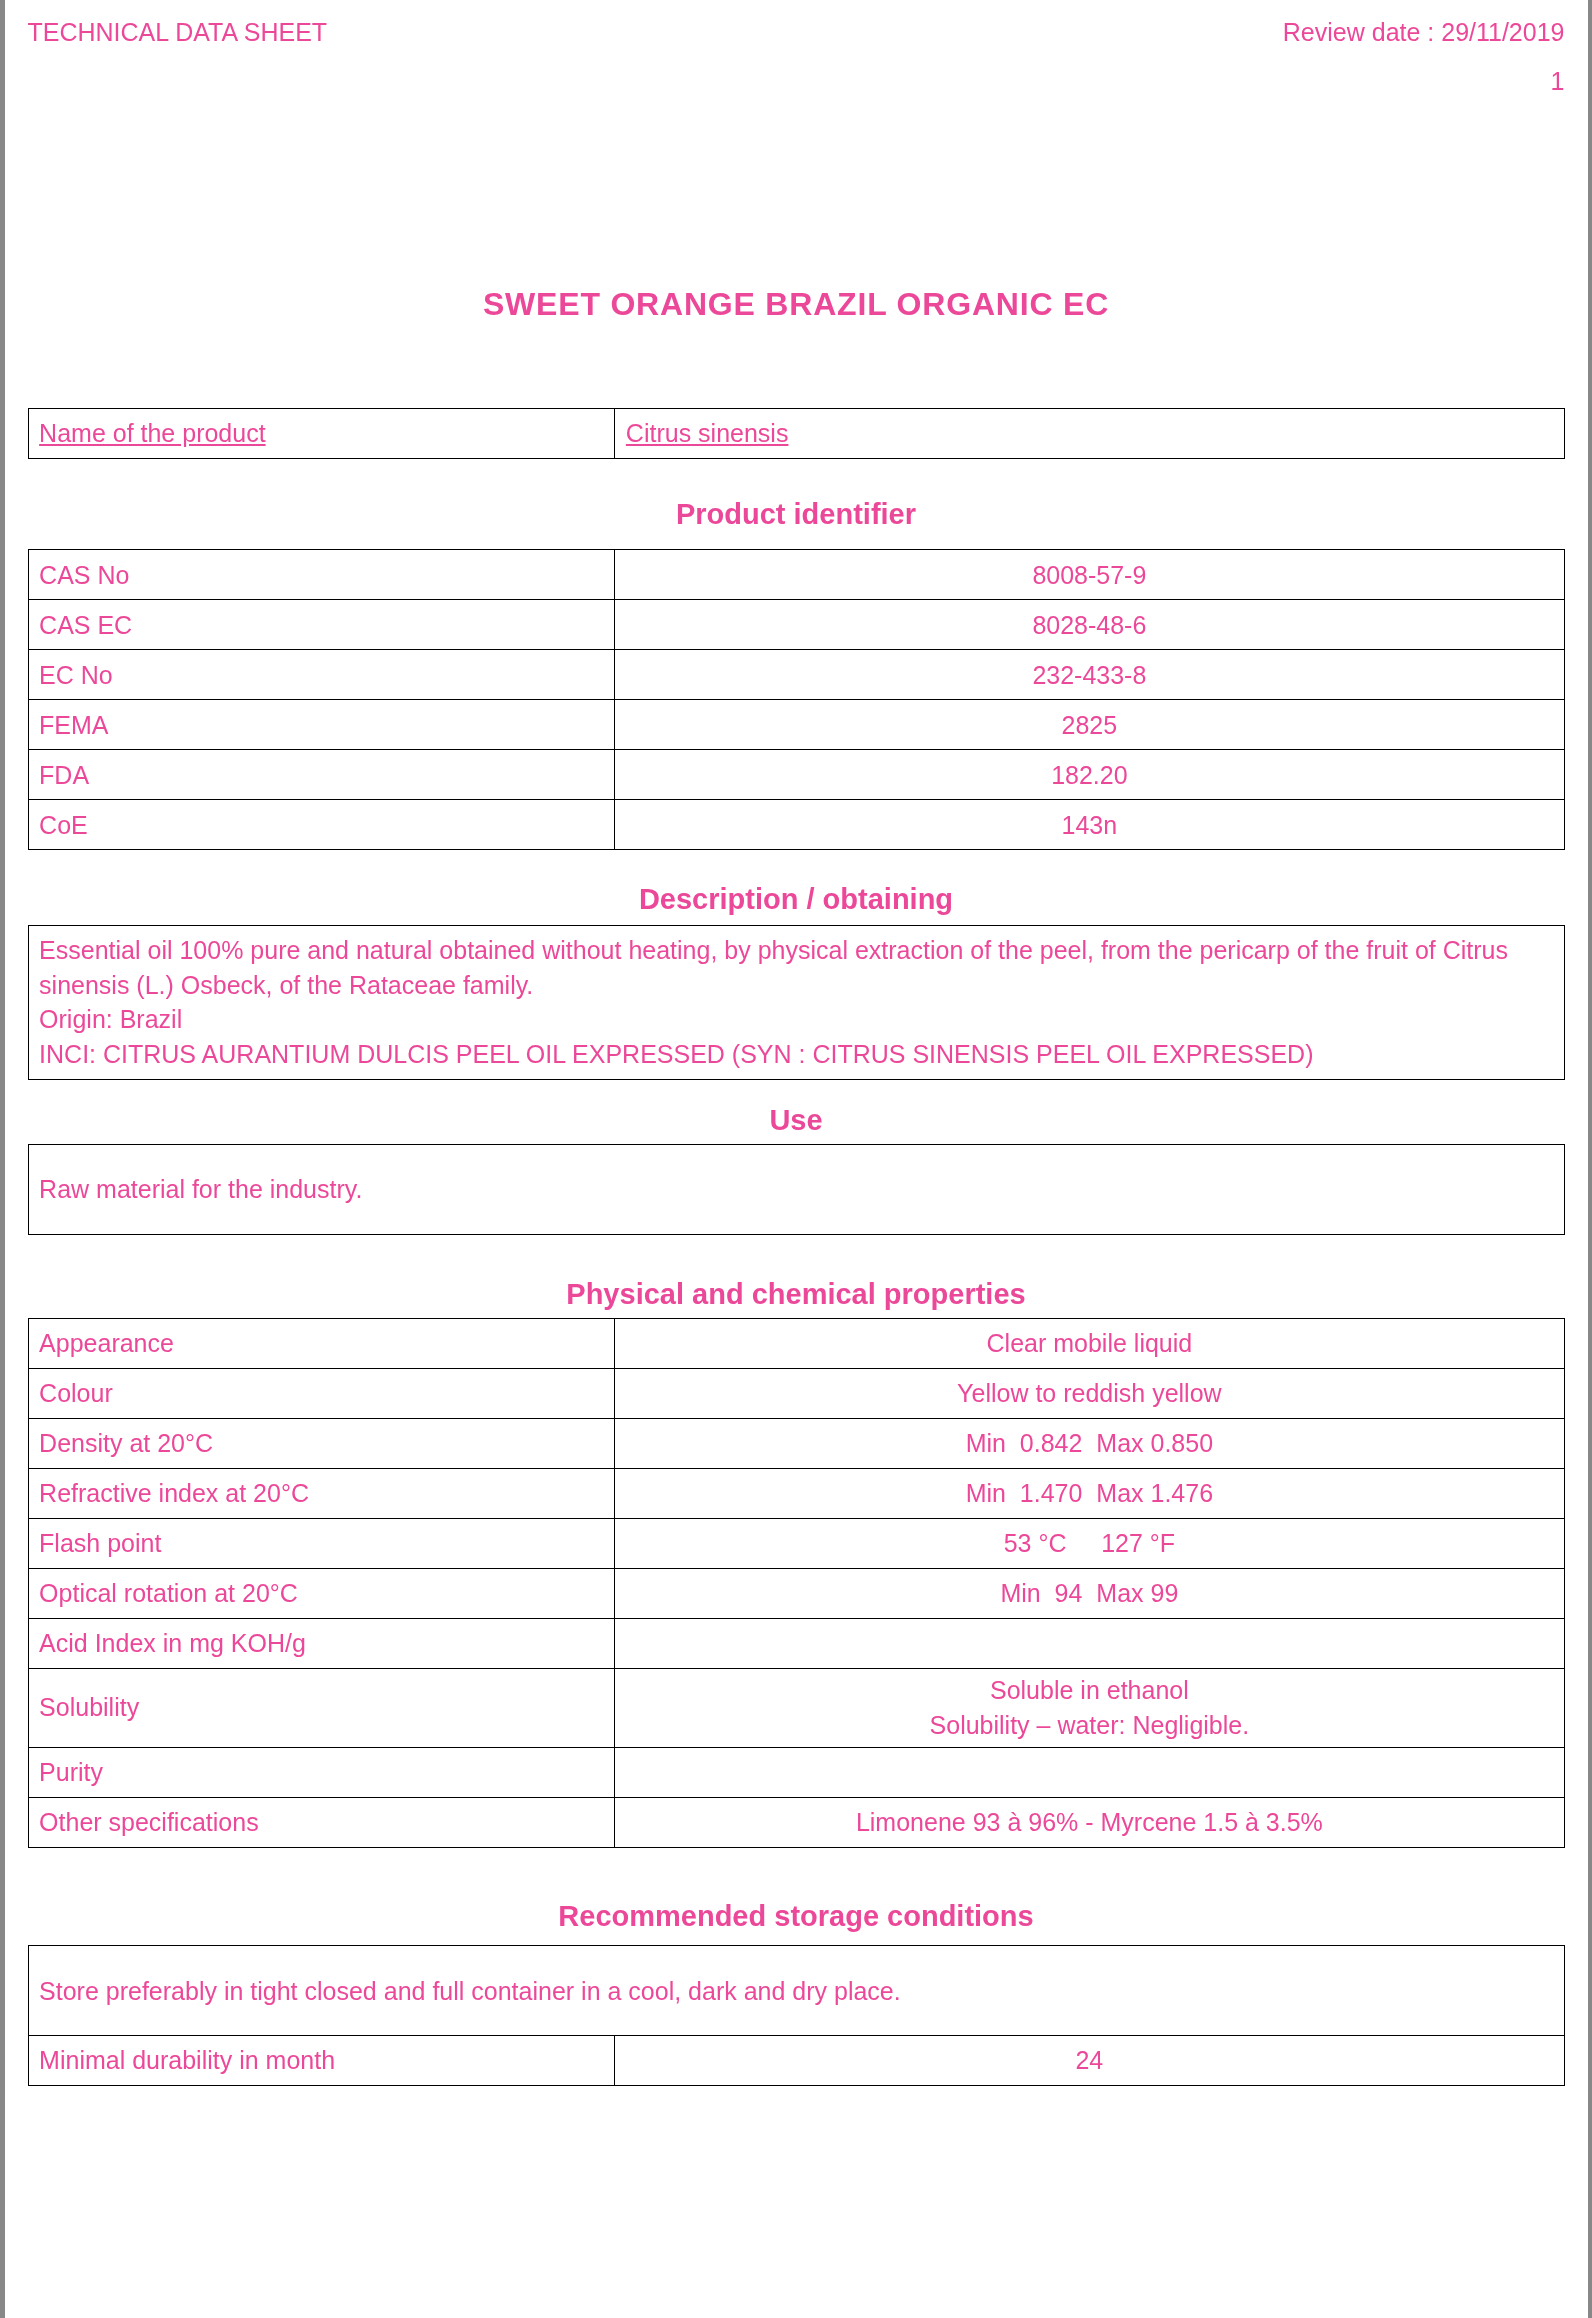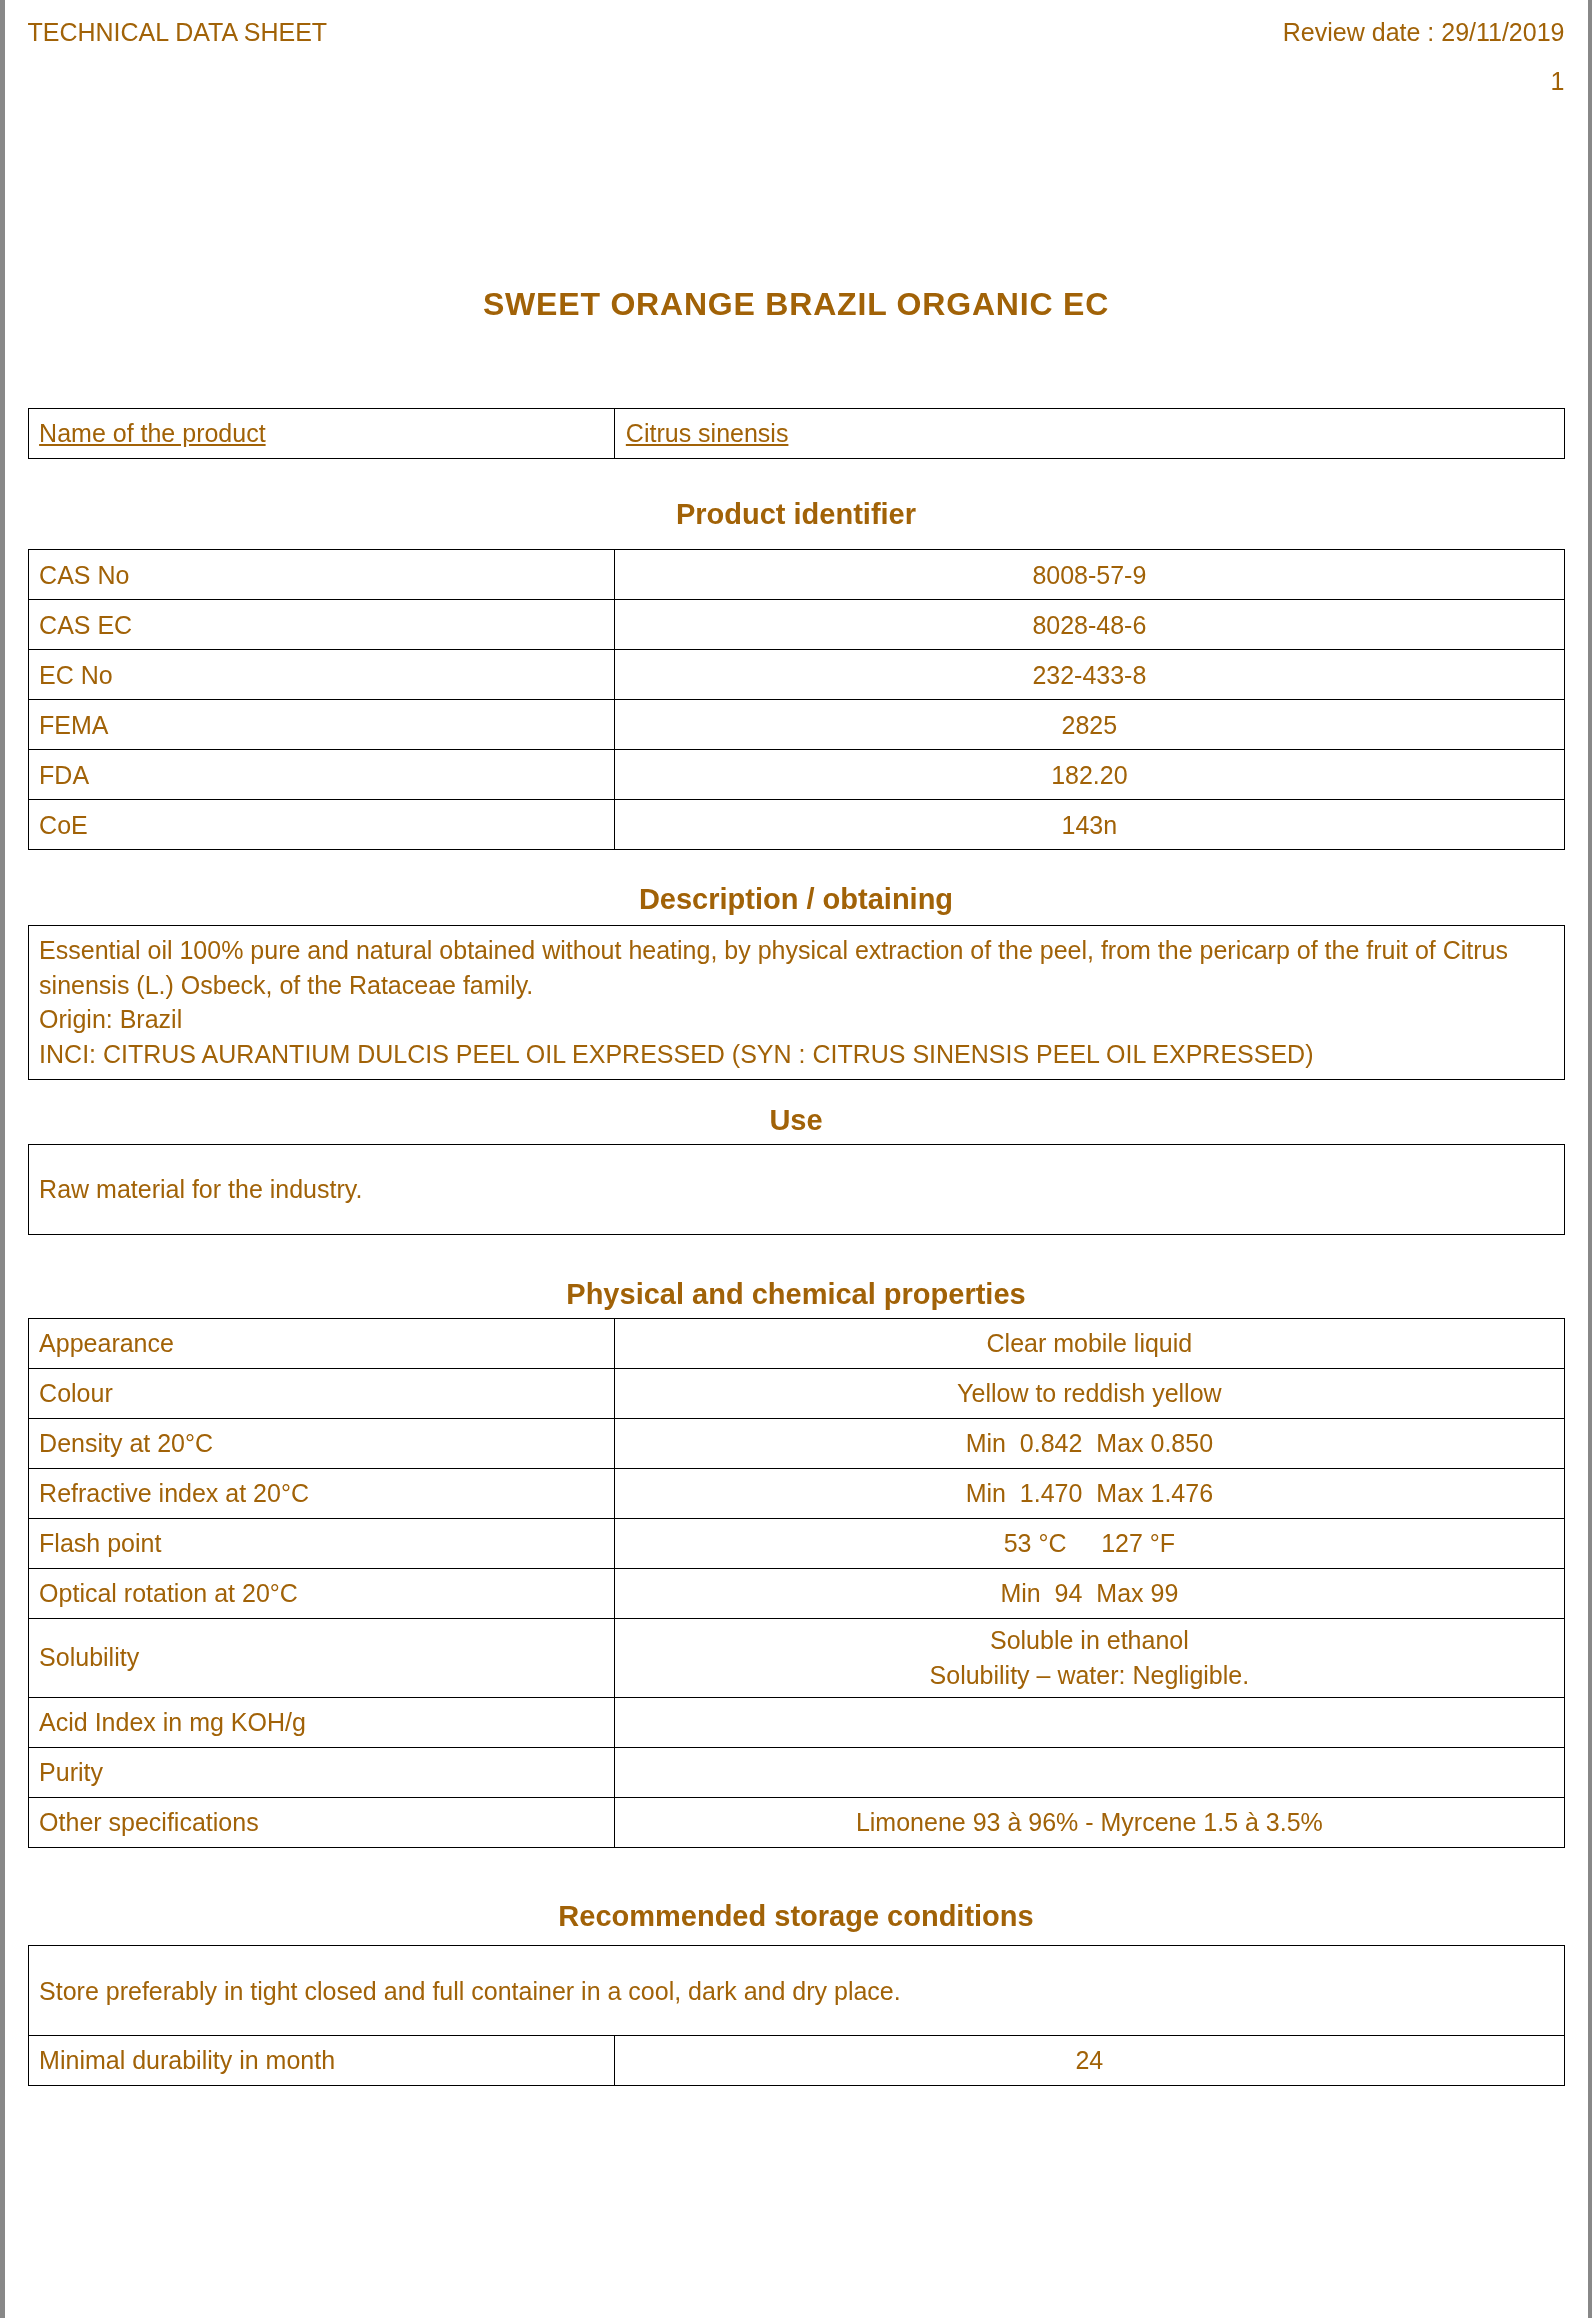--- a/index.html
+++ b/index.html
@@ -2,21 +2,21 @@
 <html style="font-size:12px"><head>
 <meta charset="utf-8">
 <style>
   * { margin: 0; padding: 0; box-sizing: border-box; }
   html, body { background: #888; }
   .page {
     width: 1583px;
     height: 2319px;
     margin: 0 auto;
     background: #ffffff;
-    color: #a16207;
+    color: #ec4899;
     font-family: "Liberation Sans", sans-serif;
     font-size: 25px;
     line-height: 1.2;
     padding: 16.6px 23px 0 23px;
     position: relative;
     overflow: hidden;
   }
   .header-row {
     display: flex;
     justify-content: space-between;
@@ -164,29 +164,29 @@
       </tr>
       <tr>
         <td class="lbl">Flash point</td>
         <td class="val">53 °C     127 °F</td>
       </tr>
       <tr>
         <td class="lbl">Optical rotation at 20°C</td>
         <td class="val">Min  94  Max 99</td>
       </tr>
       <tr>
+        <td class="lbl">Acid Index in mg KOH/g</td>
+        <td class="val"></td>
+      </tr>
+      <tr>
         <td class="lbl">Solubility</td>
         <td class="val">Soluble in ethanol
 Solubility – water: Negligible.</td>
       </tr>
       <tr>
-        <td class="lbl">Acid Index in mg KOH/g</td>
-        <td class="val"></td>
-      </tr>
-      <tr>
         <td class="lbl">Purity</td>
         <td class="val"></td>
       </tr>
       <tr>
         <td class="lbl">Other specifications</td>
         <td class="val">Limonene 93 à 96% - Myrcene 1.5 à 3.5%</td>
       </tr>
     </tbody>
   </table>
 

